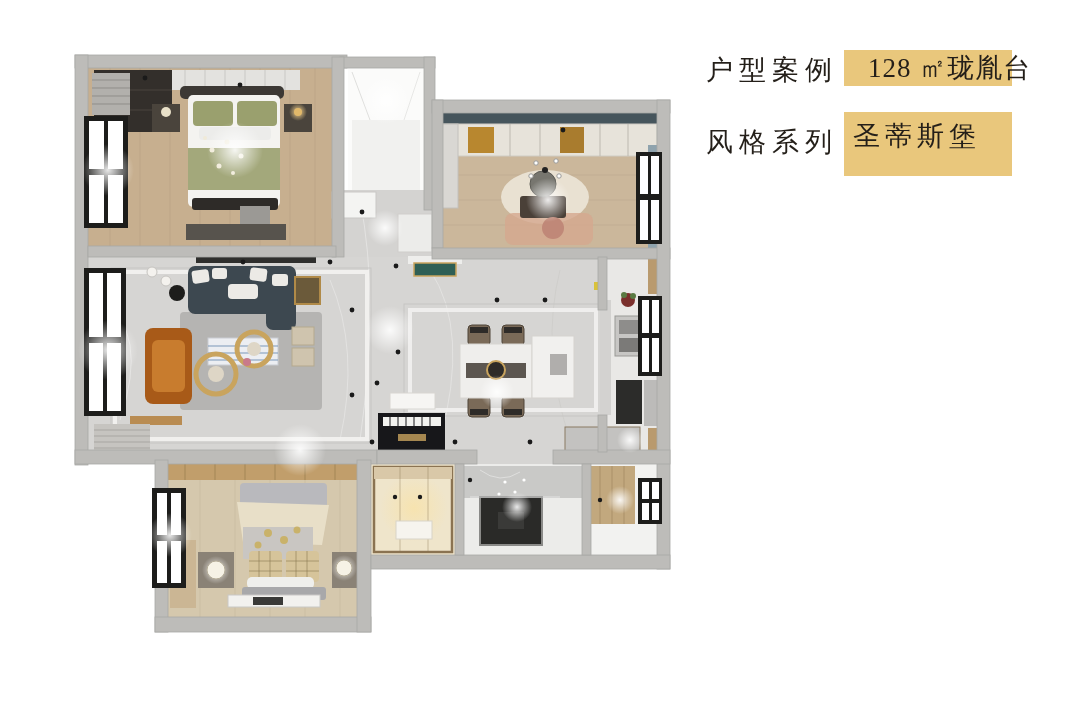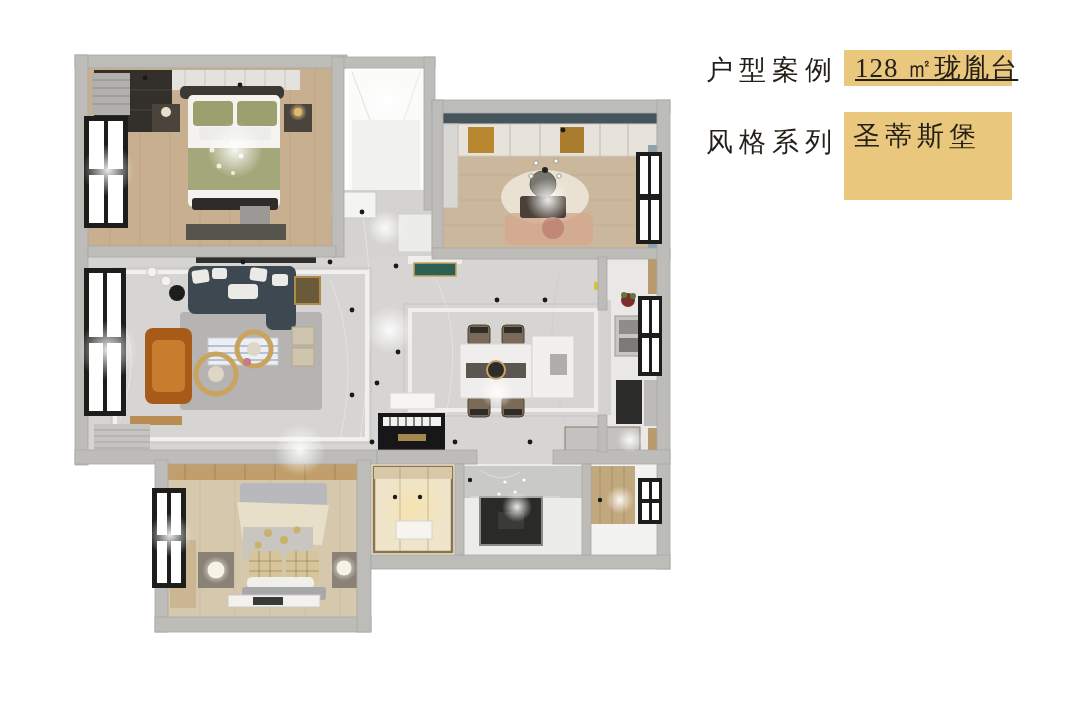--- a/index.html
+++ b/index.html
@@ -12,24 +12,24 @@
   .info-panel{position:absolute;left:0;top:0;width:1080px;height:703px;pointer-events:none;}
   .info-label{
     position:absolute;font-size:27px;letter-spacing:6px;color:#241f19;white-space:nowrap;
   }
   .hl-box{
     position:absolute;background:#e9c77c;color:#241f19;white-space:nowrap;
   }
   .case-label{left:706px;top:52px;}
   .case-value{
     left:844px;top:50px;width:168px;height:36px;line-height:36px;
-    font-size:27px;letter-spacing:1px;padding-left:11px;box-sizing:border-box;text-decoration:underline;
+    font-size:27px;letter-spacing:1px;padding-left:24px;box-sizing:border-box;
   }
   .style-label{left:706px;top:124px;}
-  .style-box{left:844px;top:112px;width:168px;height:88px;font-size:27px;}
+  .style-box{left:844px;top:112px;width:168px;height:64px;font-size:27px;}
   .style-line1{position:absolute;left:9px;top:6px;letter-spacing:5px;white-space:nowrap;}
   .style-line2{position:absolute;left:18px;top:50px;letter-spacing:2px;white-space:nowrap;}
 </style>
 </head>
 <body>
 
 <div class="stage">
 
   <svg class="plan-svg" width="1080" height="703" viewBox="0 0 1080 703">
     <defs>

